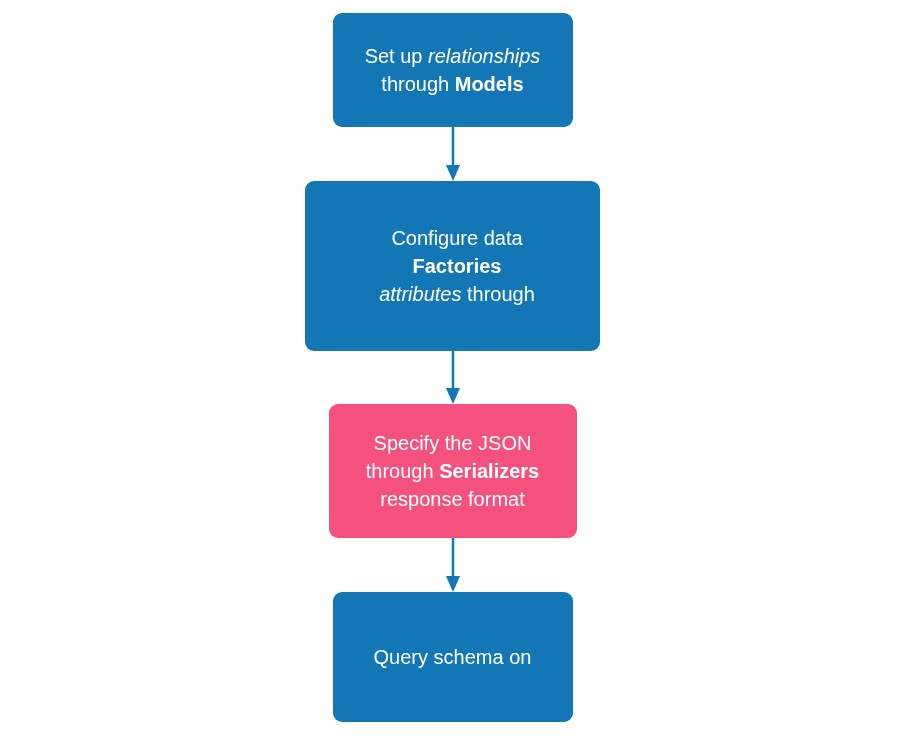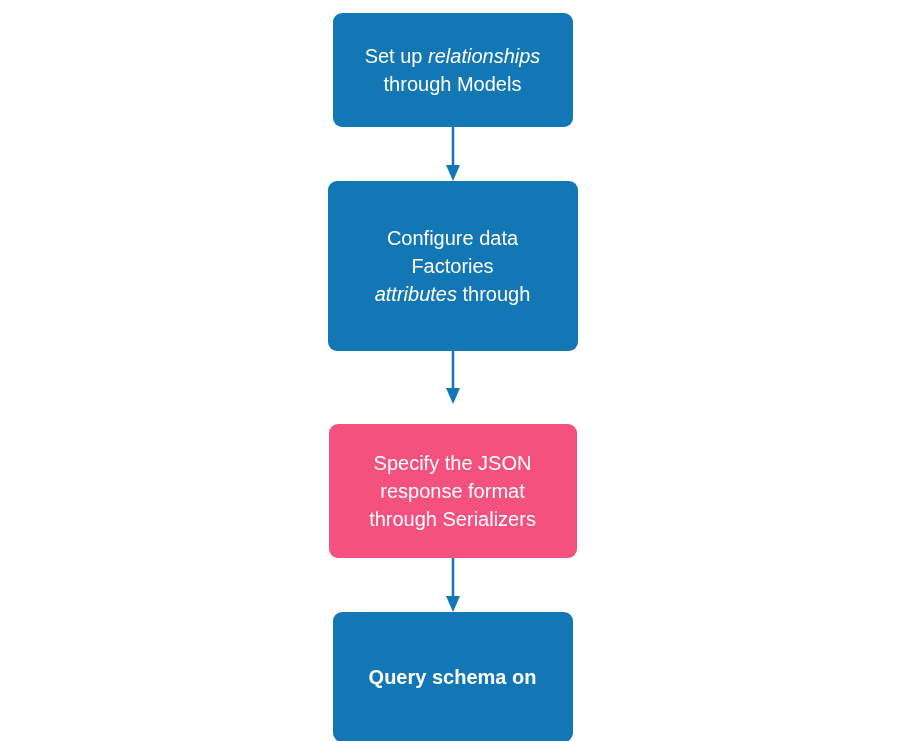--- a/index.html
+++ b/index.html
@@ -25,27 +25,27 @@
     align-items: center;
     justify-content: center;
     border-radius: 9px;
     color: var(--text-color, #ffffff);
     text-align: center;
     font-size: 20px;
     line-height: 28px;
     flex-shrink: 0;
   }
   .node-blue { background: var(--blue, #1377b5); }
-  .node-pink { background: var(--pink, #f4517e); margin-top: 20px; }
+  .node-pink { background: var(--pink, #f4517e); }
   .node-1 { width: 240px; height: 114px; }
-  .node-2 { width: 250px; height: 170px; }
+  .node-2 { width: 286px; height: 170px; padding-left: 9px; }
   .node-3 { width: 248px; height: 134px; }
-  .node-4 { width: 240px; height: 130px; font-weight: bold; }
+  .node-4 { width: 240px; height: 130px; }
   .em { font-style: italic; }
-  .b  { font-weight: normal; }
+  .b  { font-weight: bold; }
   .arrow {
     color: var(--arrow, #1377b5);
     flex-shrink: 0;
     display: block;
   }
   .arrow-a { height: 54px; }
   .arrow-b { height: 53px; }
 </style>
 </head>
 <body>
@@ -73,22 +73,22 @@
   </div>
 
   <svg class="arrow arrow-b" width="20" height="53" viewBox="0 0 20 53">
     <line x1="10" y1="0" x2="10" y2="39" stroke="currentColor" stroke-width="2.5"></line>
     <polygon points="3,37 17,37 10,53" fill="currentColor"></polygon>
   </svg>
 
   <div class="node node-pink node-3">
     <div>
       <div><span>Specify the JSON</span></div>
+      <div><span>through </span><span class="b">Serializers</span></div>
       <div><span>response format</span></div>
-      <div><span>through </span><span class="b">Serializers</span></div>
     </div>
   </div>
 
   <svg class="arrow arrow-a" width="20" height="54" viewBox="0 0 20 54">
     <line x1="10" y1="0" x2="10" y2="40" stroke="currentColor" stroke-width="2.5"></line>
     <polygon points="3,38 17,38 10,54" fill="currentColor"></polygon>
   </svg>
 
   <div class="node node-blue node-4">
     <div>

